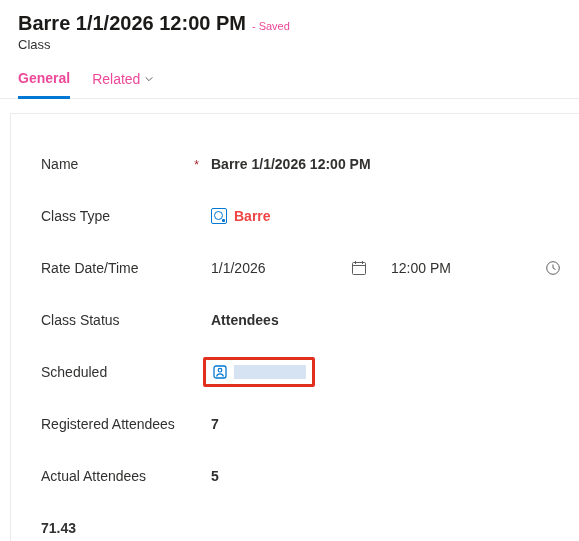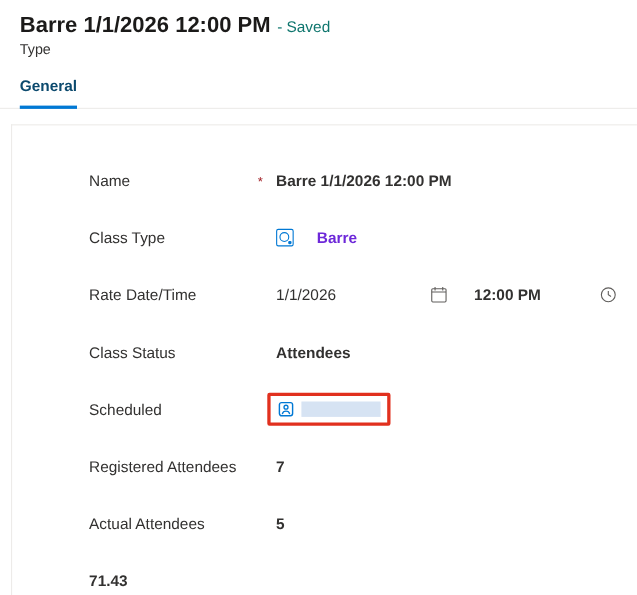--- a/index.html
+++ b/index.html
@@ -24,38 +24,38 @@
     display: flex;
     align-items: baseline;
     gap: 6px;
   }
   .title {
     font-size: 20px;
     font-weight: 600;
     color: #1b1a19;
   }
   .saved {
-    font-size: 14px;
-    color: #0f766e;
+    font-size: 11px;
+    color: #ec4899;
   }
   .subtitle {
     font-size: 13px;
     color: #323130;
     margin-top: 2px;
   }
   .tabs {
     display: flex;
     gap: 22px;
     padding: 18px 18px 0 18px;
     border-bottom: 1px solid #edebe9;
   }
   .tab {
     padding-bottom: 10px;
     font-size: 14px;
-    color: #0c4a6e;
+    color: #ec4899;
     cursor: pointer;
     display: flex;
     align-items: center;
     gap: 4px;
   }
   .tab.active {
     font-weight: 600;
     border-bottom: 3px solid #0078d4;
     margin-bottom: -1px;
   }
@@ -70,21 +70,20 @@
     border-bottom: none;
     border-right: none;
     padding: 24px 10px 10px 30px;
     height: 430px;
     position: relative;
   }
   .field-row {
     display: flex;
     align-items: center;
     min-height: 52px;
-    margin-left: 40px;
   }
   .field-label {
     width: 170px;
     font-size: 14px;
     color: #323130;
     display: flex;
     align-items: center;
     gap: 6px;
     position: relative;
   }
@@ -97,25 +96,25 @@
   }
   .field-value {
     font-size: 14px;
     color: #323130;
     font-weight: 600;
     flex: 1;
     display: flex;
     align-items: center;
   }
   .lookup-link {
-    color: #6d28d9;
+    color: #ef4444;
     font-weight: 600;
     display: inline-flex;
     align-items: flex-end;
-    gap: 21px;
+    gap: 7px;
   }
   .lookup-icon {
     width: 16px;
     height: 16px;
     border: 1.4px solid #0078d4;
     border-radius: 2px;
     box-sizing: border-box;
     position: relative;
   }
   .lookup-icon::before {
@@ -139,21 +138,21 @@
   .dt-wrap {
     display: flex;
     align-items: center;
     width: 100%;
   }
   .date-val {
     width: 140px;
     font-weight: 400;
   }
   .time-val {
-    font-weight: 700;
+    font-weight: 400;
     margin-left: 24px;
   }
   .cal-icon, .clock-icon {
     width: 16px;
     height: 16px;
     color: #605e5c;
   }
   .clock-holder {
     margin-left: auto;
     margin-right: 8px;
@@ -191,26 +190,34 @@
 </head>
 <body>
 
 <div class="page">
 
   <div class="header">
     <div class="title-row">
       <span class="title">Barre 1/1/2026 12:00 PM</span>
       <span class="saved">- Saved</span>
     </div>
-    <div class="subtitle">Type</div>
+    <div class="subtitle">Class</div>
   </div>
 
   <div class="tabs">
     <div class="tab active">
       <span>General</span>
+    </div>
+    <div class="tab">
+      <span>Related</span>
+      <span class="chevron">
+        <svg viewBox="0 0 12 12" width="10" height="10">
+            <path d="M2 4 l4 4 l4 -4" fill="none" stroke="#605e5c" stroke-width="1.2"></path>
+          </svg>
+      </span>
     </div>
   </div>
 
   <div class="panel">
 
     <div class="field-row">
       <div class="field-label">
         <span>Name</span>
         <span class="req">*</span>
       </div>

